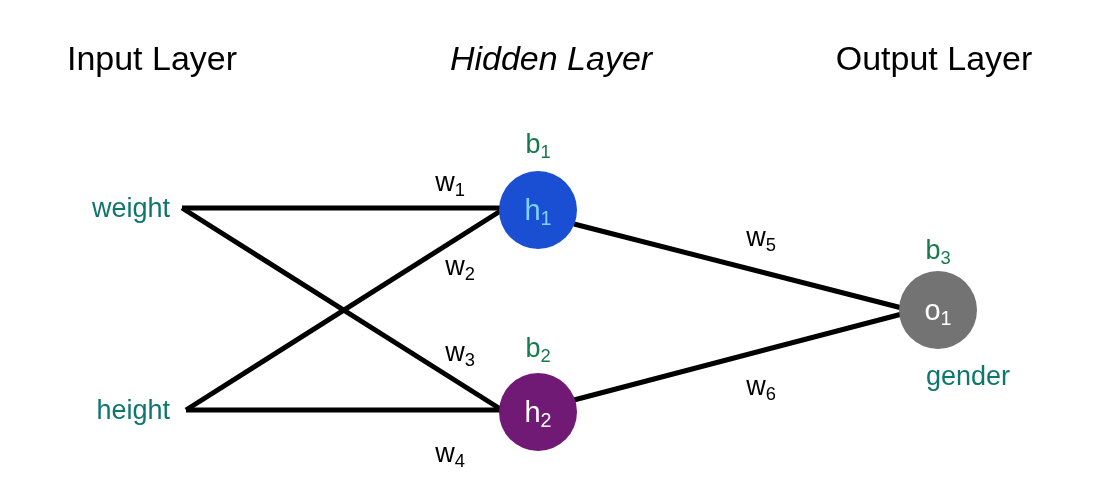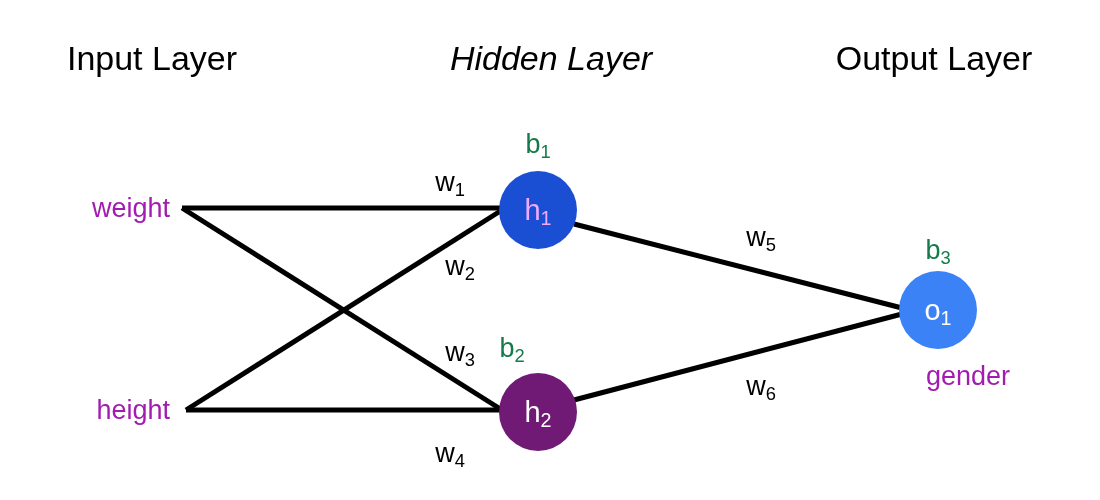--- a/index.html
+++ b/index.html
@@ -26,21 +26,21 @@
     position: absolute;
     font-size: 34px;
     color: #000000;
     white-space: nowrap;
     transform: translate(-50%, -50%);
     letter-spacing: 0px;
   }
   .io-label {
     position: absolute;
     font-size: 27px;
-    color: #a21caf;
+    color: #0f766e;
     white-space: nowrap;
     transform: translate(-100%, -50%);
   }
   .io-label.center {
     transform: translate(-50%, -50%);
     margin-left: 30px;
   }
   .weight-label {
     position: absolute;
     font-size: 27px;
@@ -106,28 +106,28 @@
   <div id="weights-layer">
       <div class="weight-label" style="left: 450px; top: 182px;">w<sub>1</sub></div>
       <div class="weight-label" style="left: 460px; top: 266px;">w<sub>2</sub></div>
       <div class="weight-label" style="left: 460px; top: 352px;">w<sub>3</sub></div>
       <div class="weight-label" style="left: 450px; top: 436px; margin-top: 17px;">w<sub>4</sub></div>
       <div class="weight-label" style="left: 761px; top: 237px;">w<sub>5</sub></div>
       <div class="weight-label" style="left: 761px; top: 386px;">w<sub>6</sub></div>
     </div>
   <div id="bias-layer">
       <div class="bias-label" style="left: 538px; top: 144px; color: rgb(21, 121, 74);">b<sub>1</sub></div>
-      <div class="bias-label" style="left: 512px; top: 348px; color: rgb(21, 121, 74);">b<sub>2</sub></div>
+      <div class="bias-label" style="left: 538px; top: 348px; color: rgb(21, 121, 74);">b<sub>2</sub></div>
       <div class="bias-label" style="left: 938px; top: 250px; color: rgb(21, 121, 74);">b<sub>3</sub></div>
     </div>
   <div id="nodes-layer">
       <div class="node" style="left: 538px; top: 210px; width: 78px; height: 78px; background: rgb(26, 79, 212);">
-        <span class="node-label" style="color: #f0abfc;">h<sub>1</sub></span>
+        <span class="node-label" style="color: #7dd3fc;">h<sub>1</sub></span>
       </div>
       <div class="node" style="left: 538px; top: 412px; width: 78px; height: 78px; background: #701a75;">
         <span class="node-label" style="color: rgb(255, 255, 255);">h<sub>2</sub></span>
       </div>
-      <div class="node" style="left: 938px; top: 310px; width: 78px; height: 78px; background: #3b82f6; text-align: center;">
+      <div class="node" style="left: 938px; top: 310px; width: 78px; height: 78px; background: #737373; text-align: center;">
         <span class="node-label" style="color: rgb(255, 255, 255);">o<sub>1</sub></span>
       </div>
     </div>
 
 </div>
 
 </body></html>

